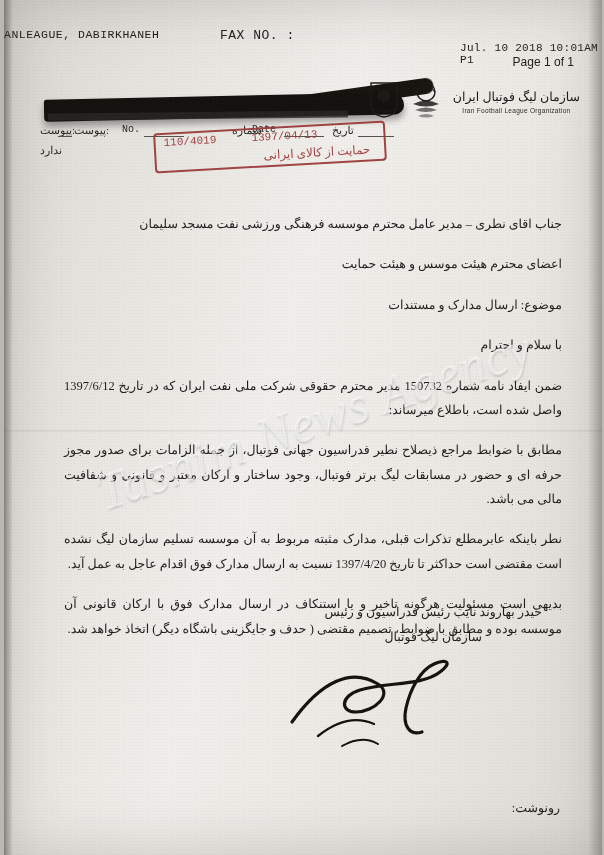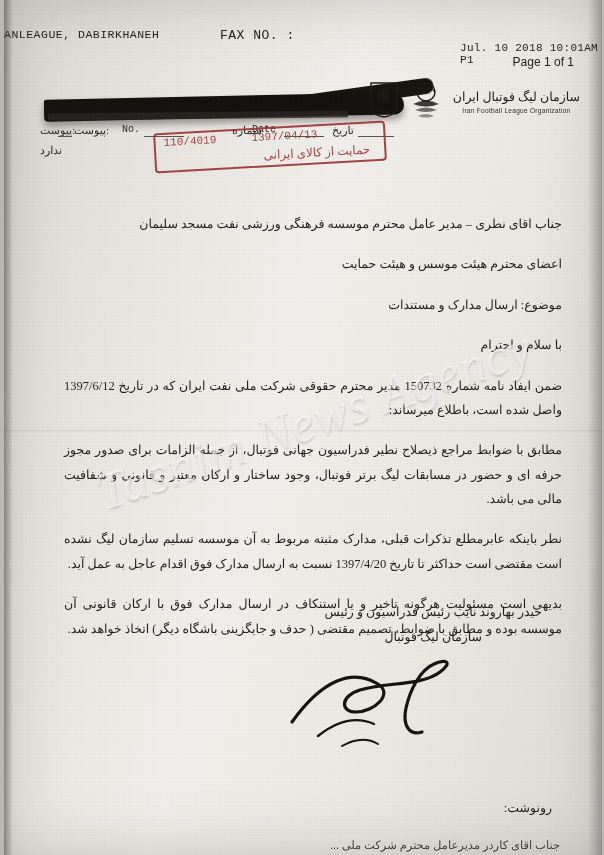--- a/index.html
+++ b/index.html
@@ -137,21 +137,21 @@
   .sign-block {
     position:absolute; right: 60px; top: 600px;
     direction: rtl; text-align:center;
     font-family:"Liberation Serif", serif;
     font-size: 12.5px; color:#1f1d1b; line-height: 2;
   }
   .signature {
     position:absolute; right: 120px; top: 650px; width: 200px; height: 110px;
   }
   .cc {
-    position:absolute; right: 50px; top: 800px;
+    position:absolute; right: 42px; top: 800px;
     direction: rtl; font-family:"Liberation Serif", serif; font-size:12.5px; color:#1f1d1b;
   }
   .cc2 {
     position:absolute; right: 42px; top: 838px;
     direction: rtl; font-family:"Liberation Serif", serif; font-size:11.5px; color:#2a2724;
     opacity:.85;
   }
 
   
   .wm {
@@ -273,19 +273,18 @@
     <div class="signature">
       <svg viewBox="0 0 200 110" width="200" height="110">
         <path d="M10 72 C40 30, 70 18, 96 34 C112 44, 92 62, 74 62 C58 62, 58 46, 78 40 C104 32, 140 36, 158 22
                  C170 13, 166 8, 152 14 C138 20, 128 40, 124 58 C120 76, 128 86, 140 82" fill="none" stroke="#15130f" stroke-width="3.2" stroke-linecap="round"></path>
         <path d="M36 86 C56 70, 74 66, 92 74" fill="none" stroke="#15130f" stroke-width="2.4" stroke-linecap="round"></path>
         <path d="M60 96 C74 88, 86 88, 96 94" fill="none" stroke="#15130f" stroke-width="2" stroke-linecap="round"></path>
       </svg>
     </div>
 
     <div class="cc">رونوشت:</div>
-    <div class="cc2">جناب اقای کاردر مدیرعامل محترم شرکت ملی ...</div>
 
     <div class="wm">Tasnim News Agency</div>
 
     <div class="noise"></div>
   </div>
 </div>
 
 </body></html>

